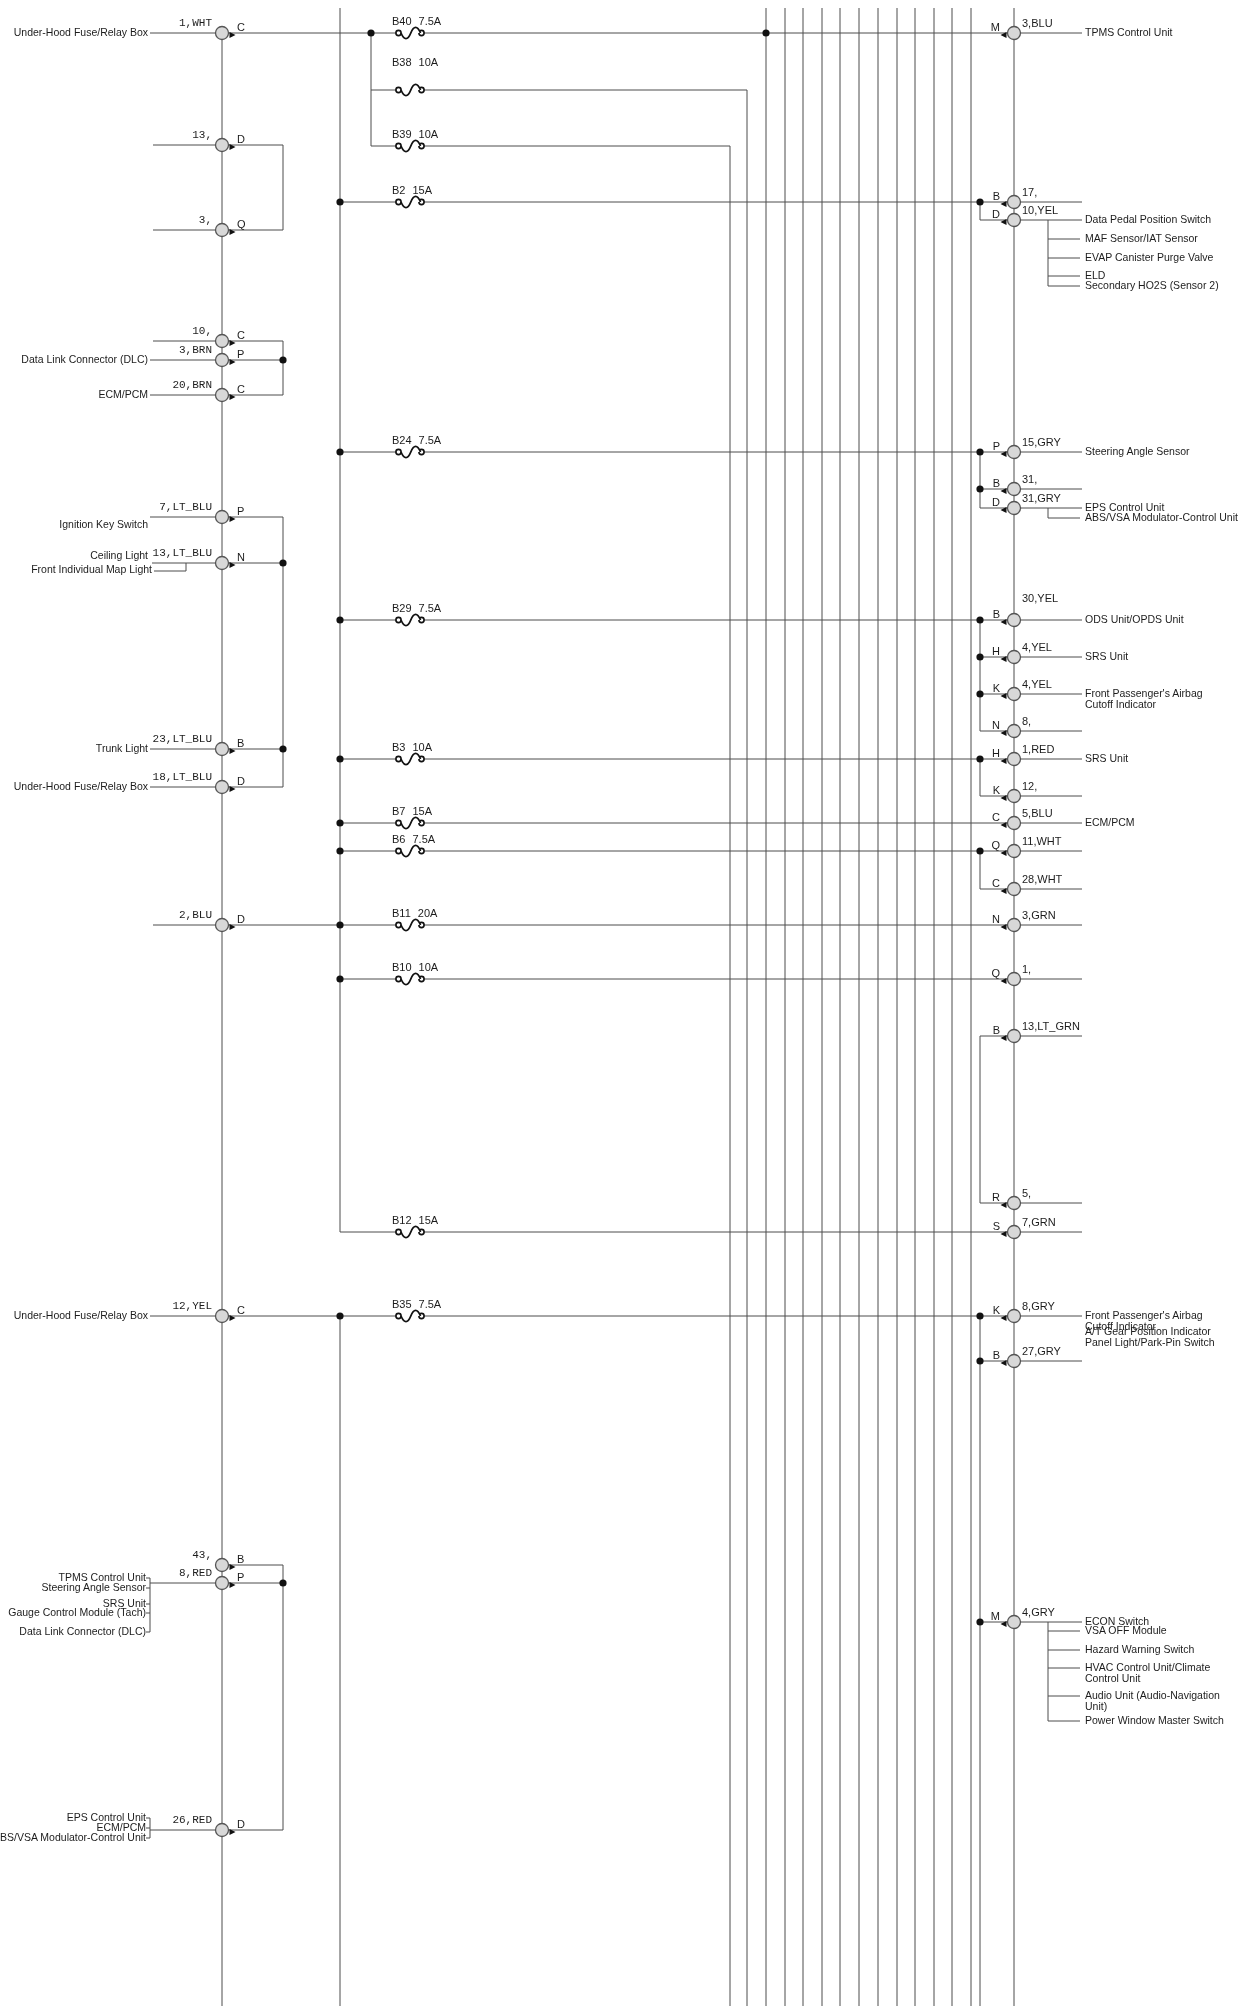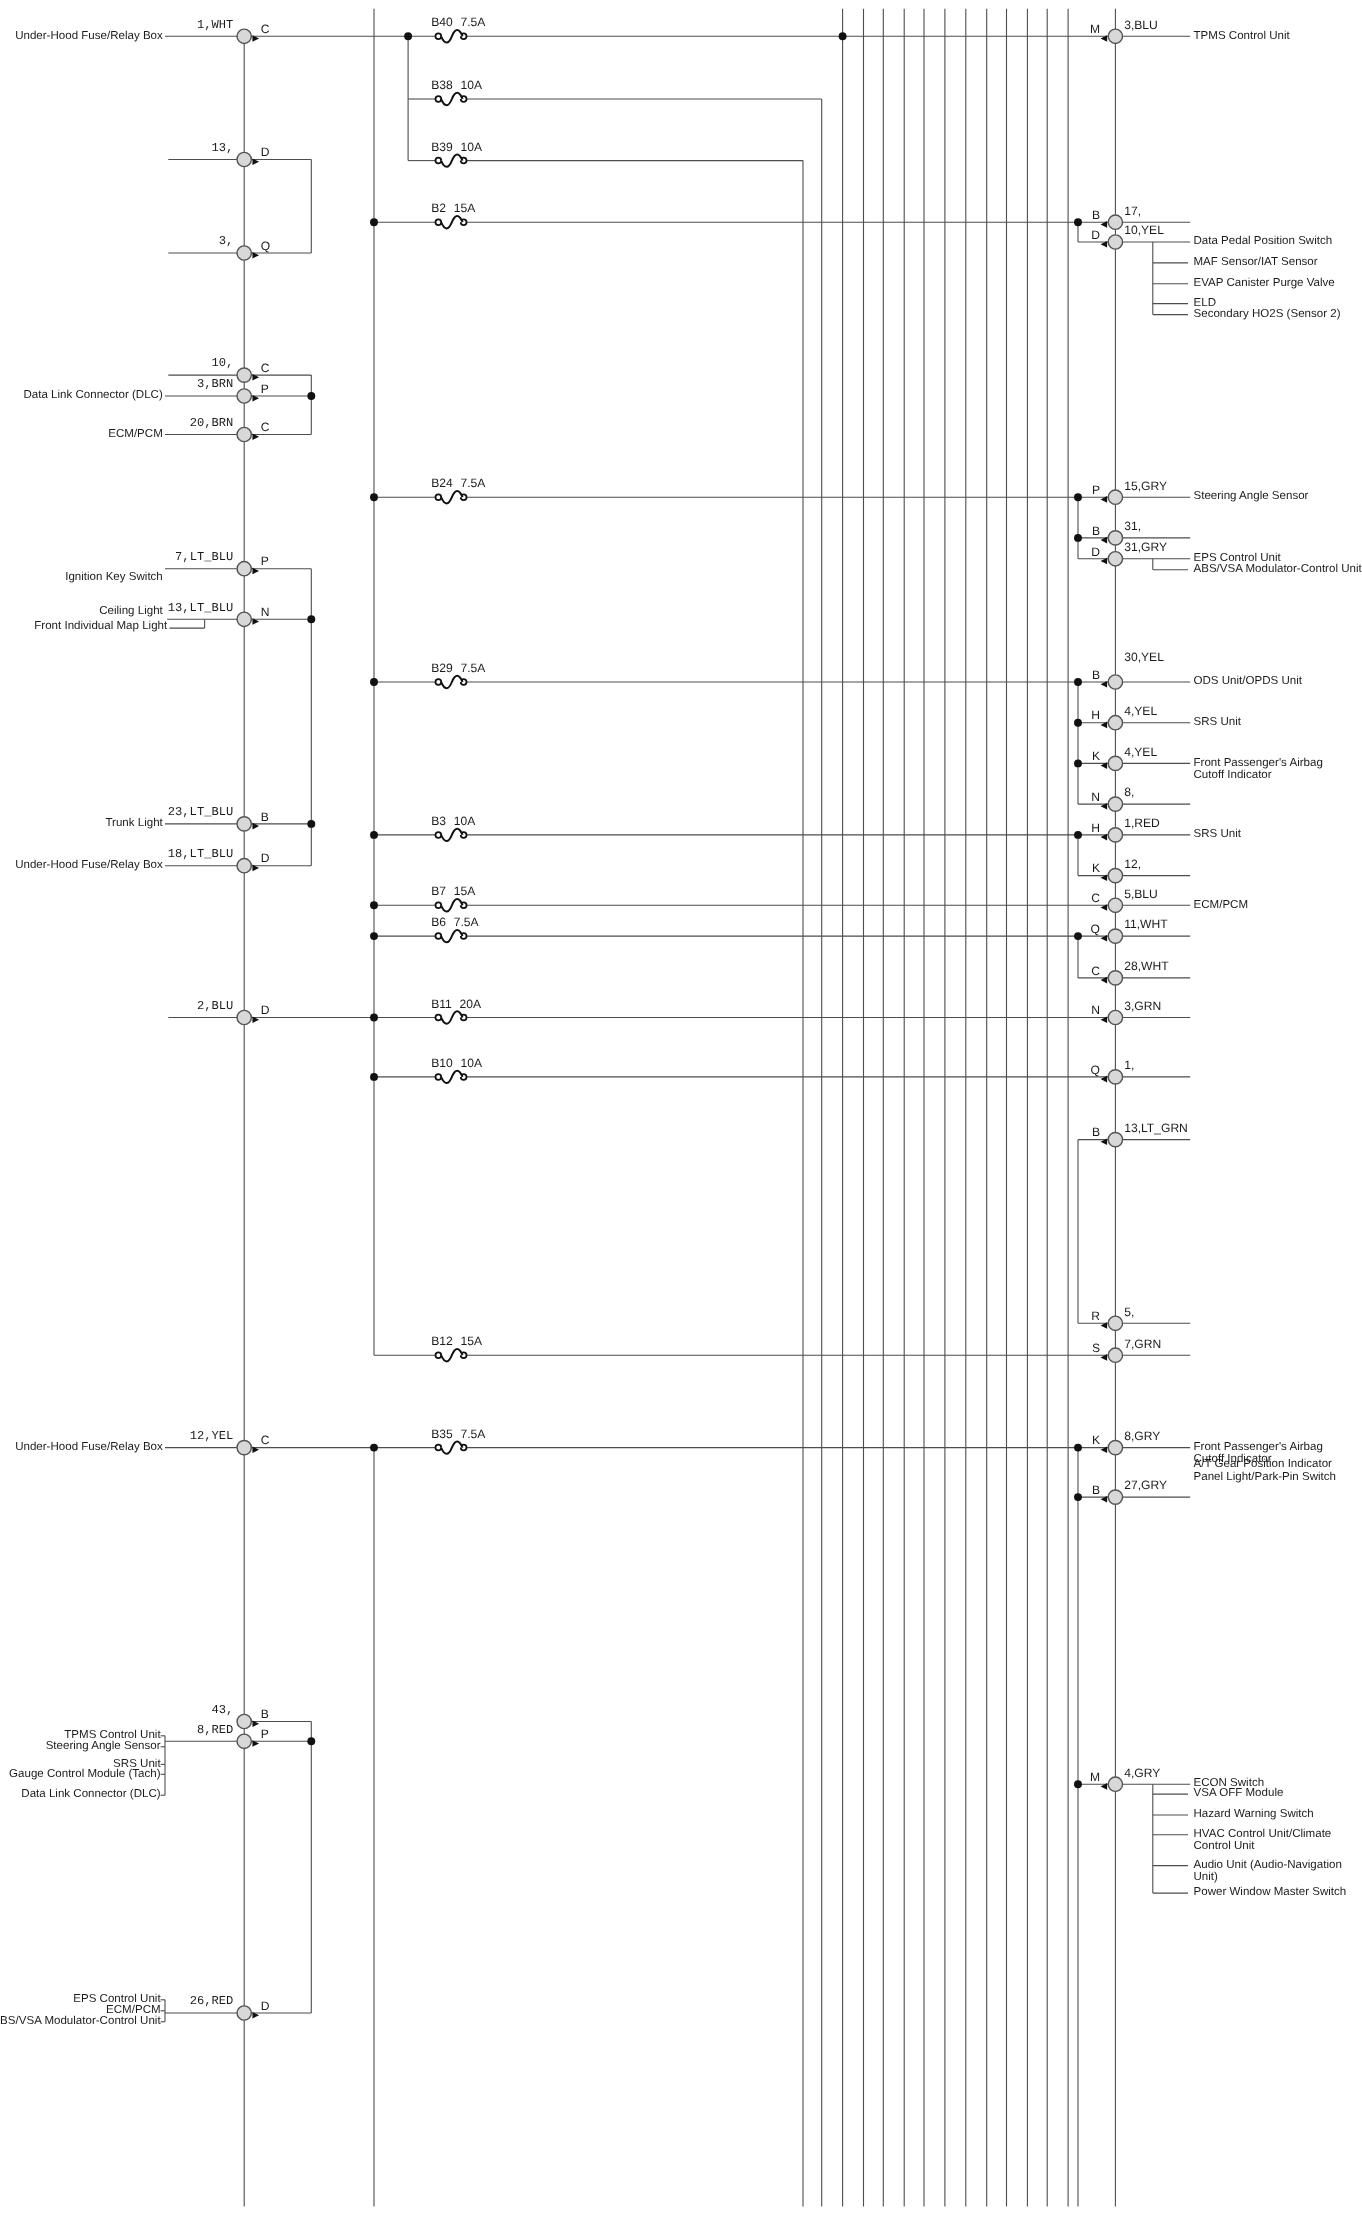--- a/index.html
+++ b/index.html
@@ -318,21 +318,21 @@
           <polygon points="1006.5,1360 1006.5,1366 1000.5,1363"></polygon>
       <polygon points="1006.5,1621 1006.5,1627 1000.5,1624"></polygon>
     </g>
   </g>
 </svg>
 
 <div class="lbl fl" style="top:15px">
       <span>B40</span>
       <span>7.5A</span>
     </div>
-<div class="lbl fl" style="top:72px">
+<div class="lbl fl" style="top:56px">
       <span>B38</span>
       <span>10A</span>
     </div>
 <div class="lbl fl" style="top:128px">
       <span>B39</span>
       <span>10A</span>
     </div>
 <div class="lbl fl" style="top:184px">
       <span>B2</span>
       <span>15A</span>

